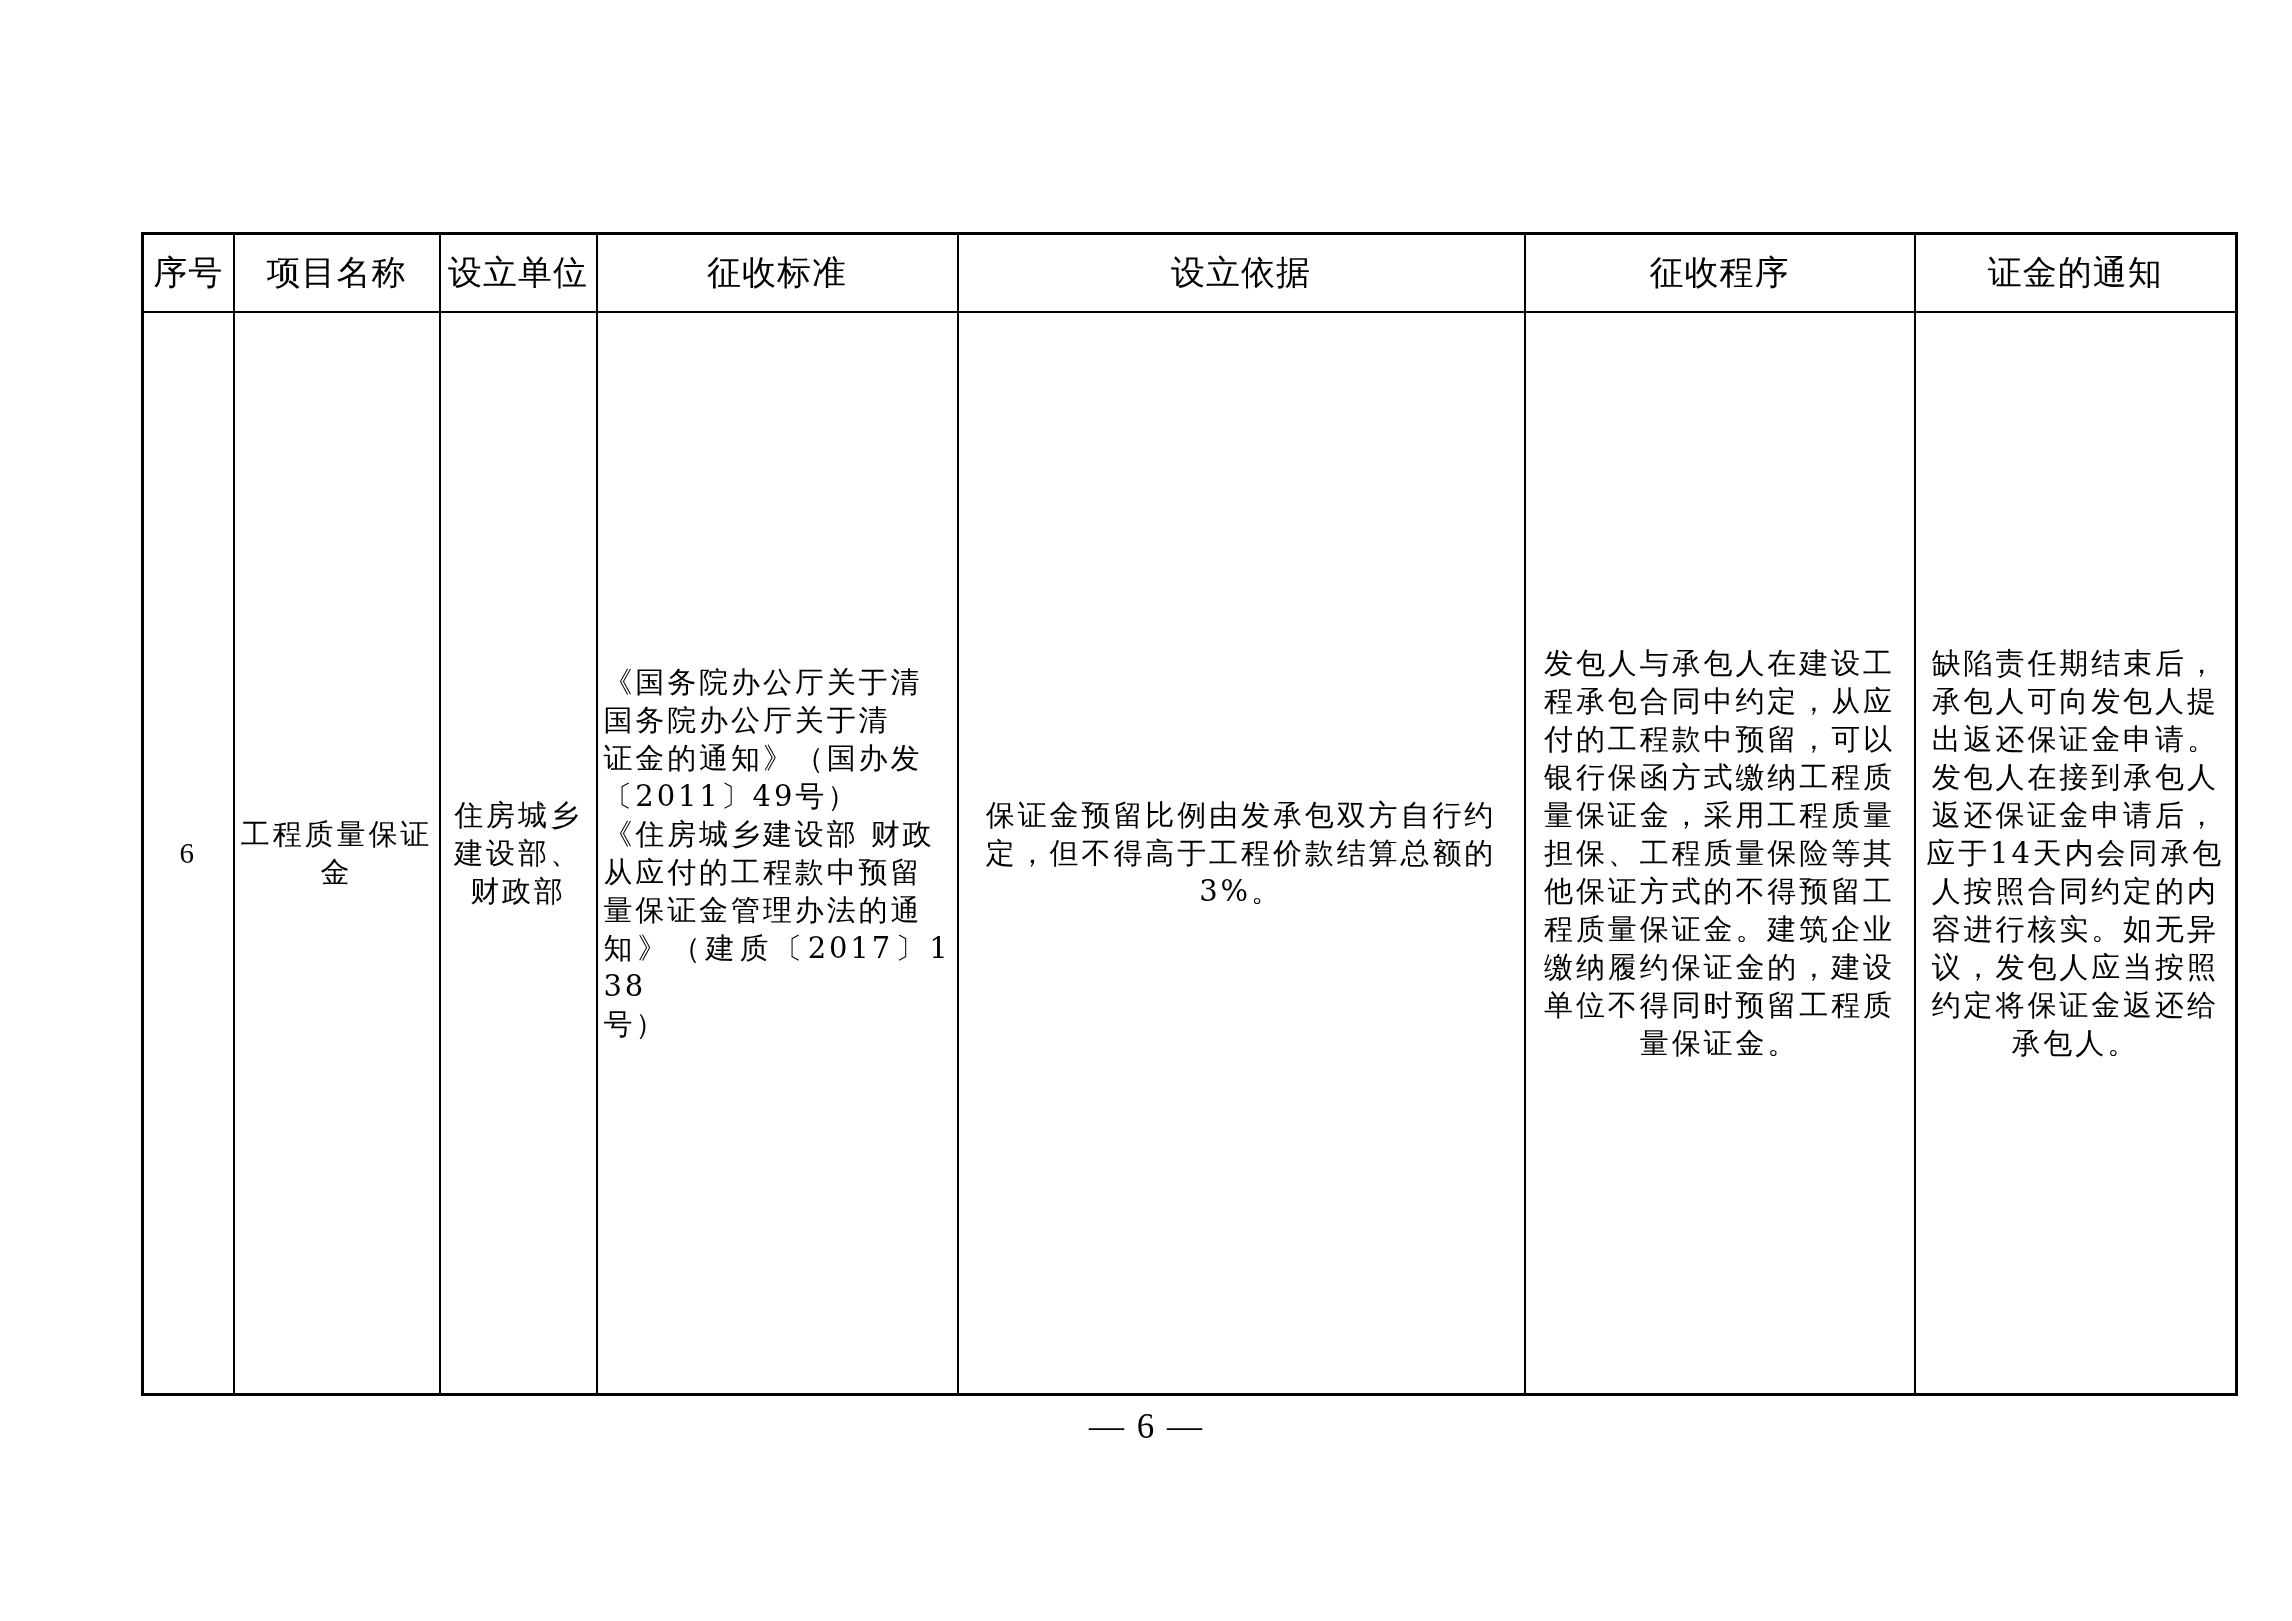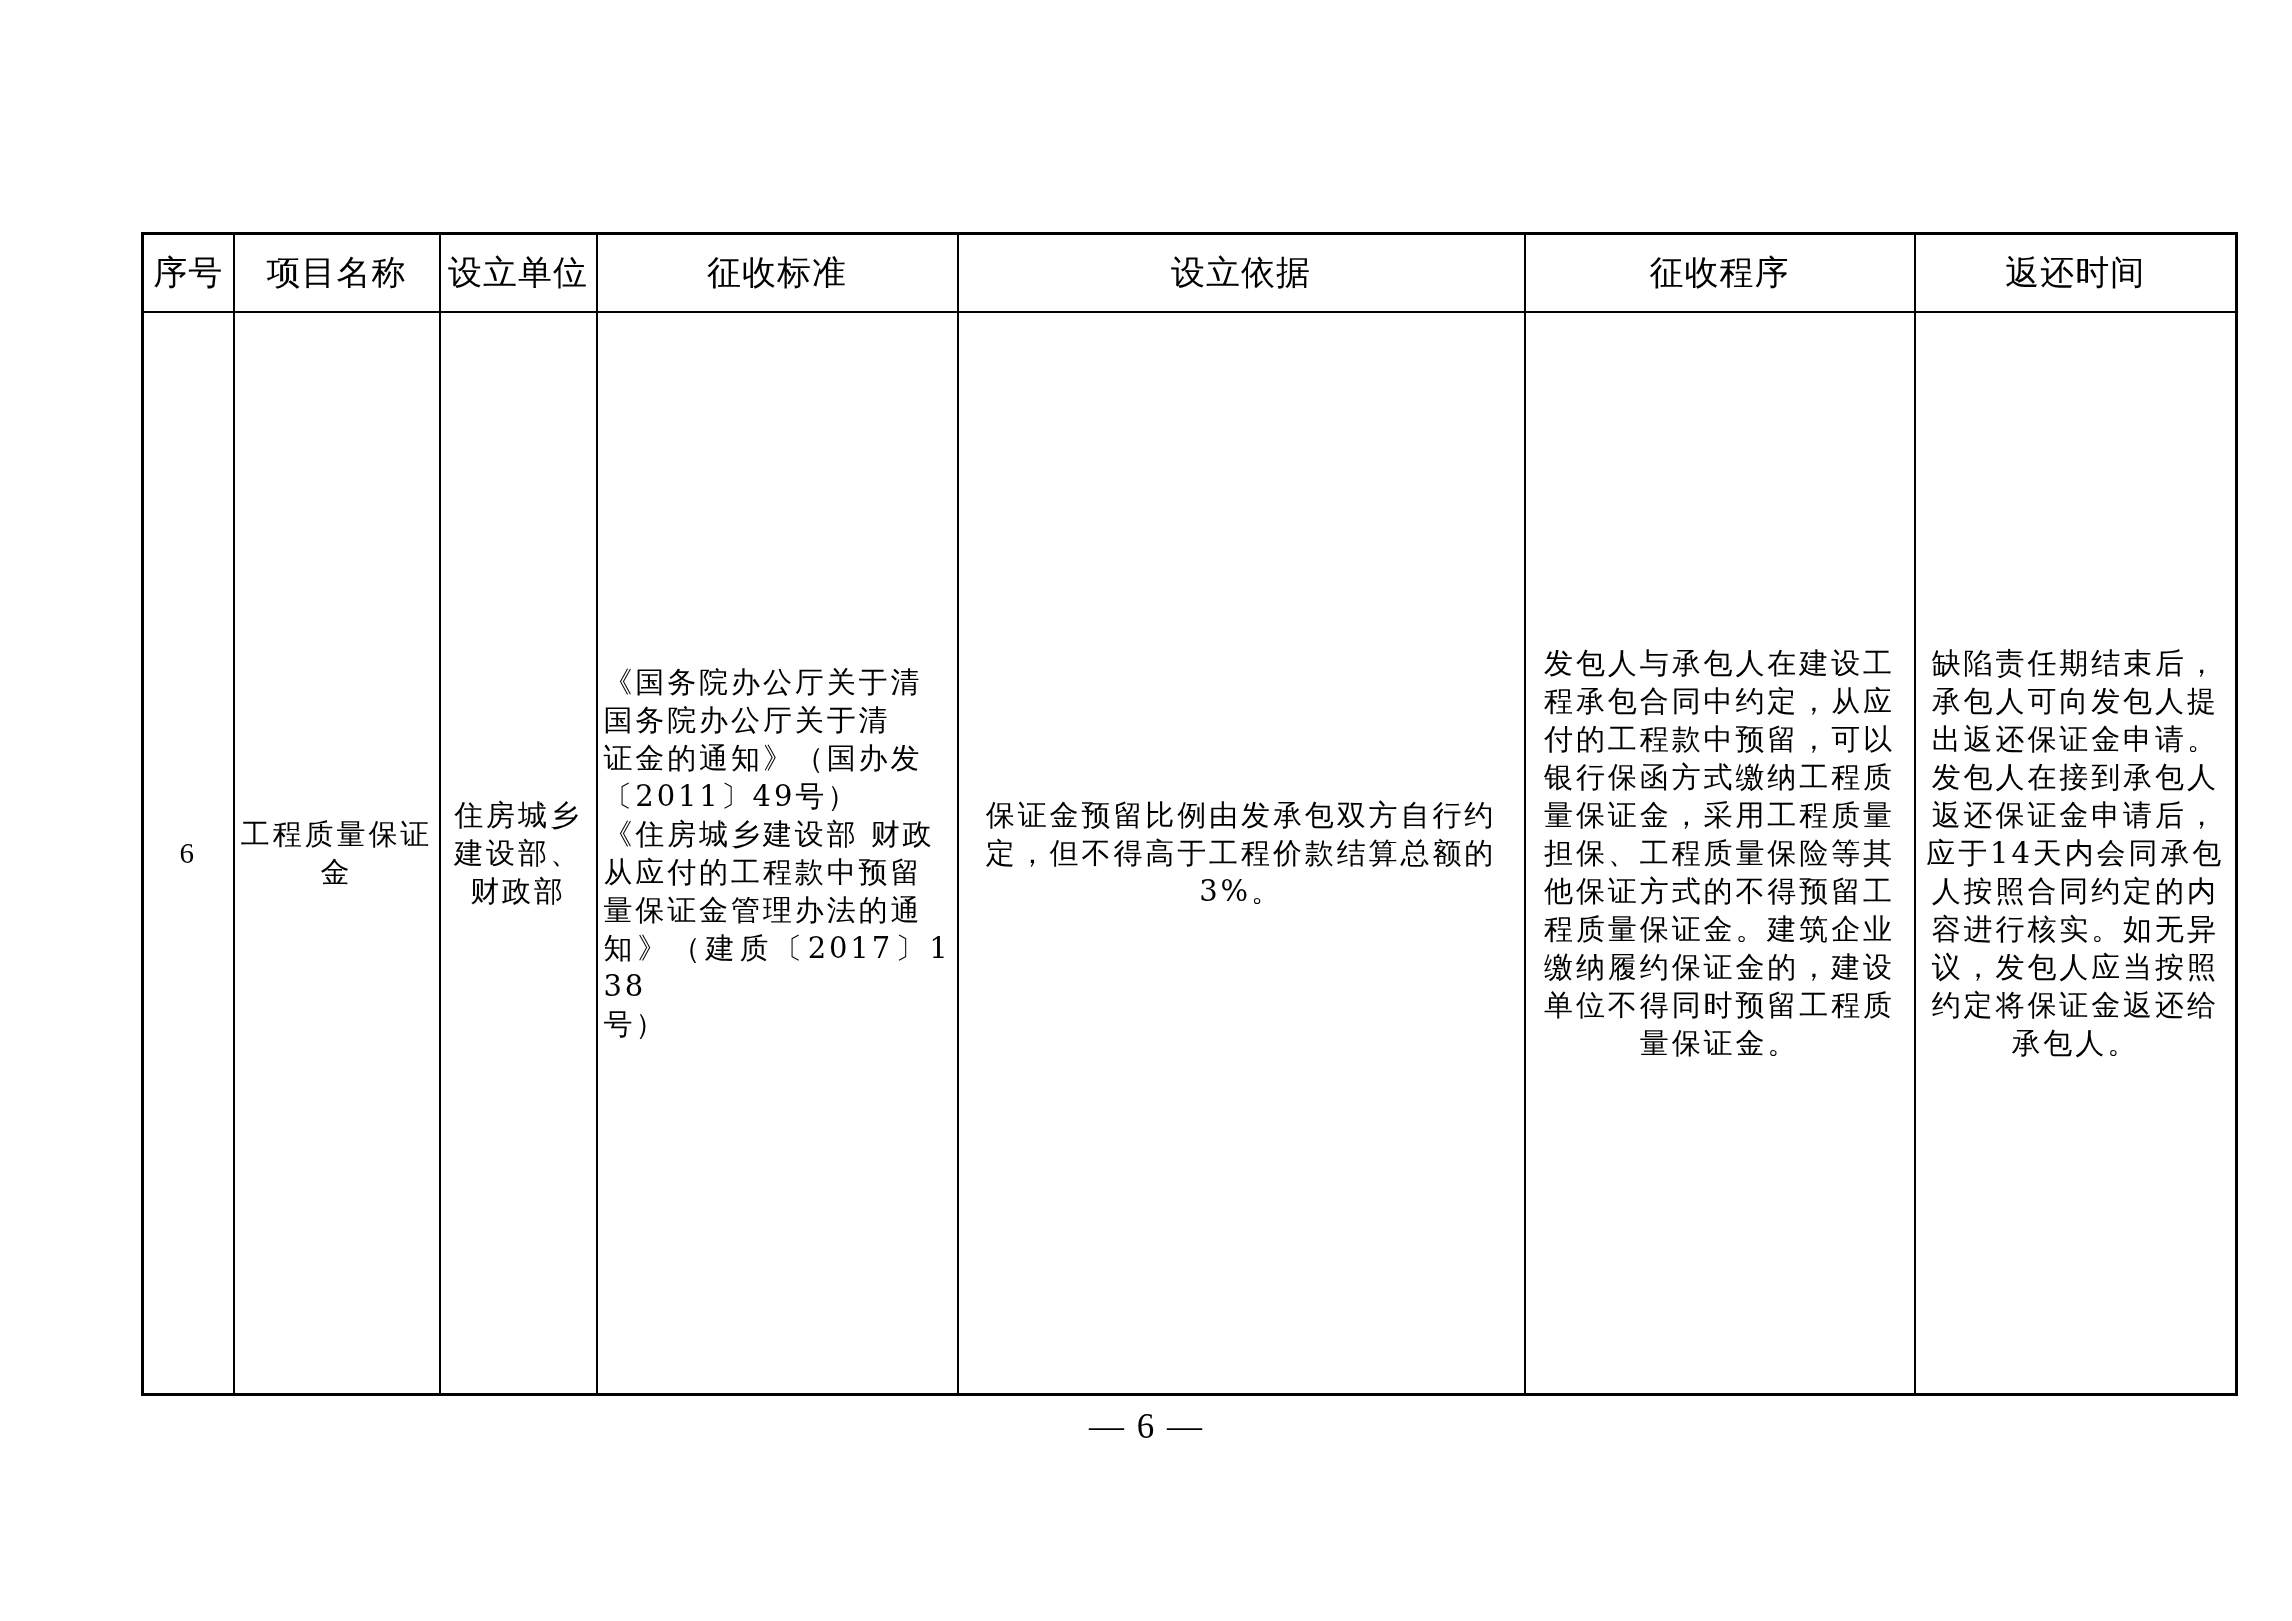--- a/index.html
+++ b/index.html
@@ -99,21 +99,21 @@
       <col style="width:322px">
     </colgroup>
     <thead>
       <tr>
         <th>序号</th>
         <th>项目名称</th>
         <th>设立单位</th>
         <th>征收标准</th>
         <th>设立依据</th>
         <th>征收程序</th>
-        <th>返还时间</th>
+        <th>证金的通知</th>
       </tr>
     </thead>
     <tbody>
       <tr>
         <td class="c-seq">
           <span class="cell-text">6</span>
         </td>
         <td class="c-name">
           <span class="cell-text">工程质量保证金</span>
         </td>

